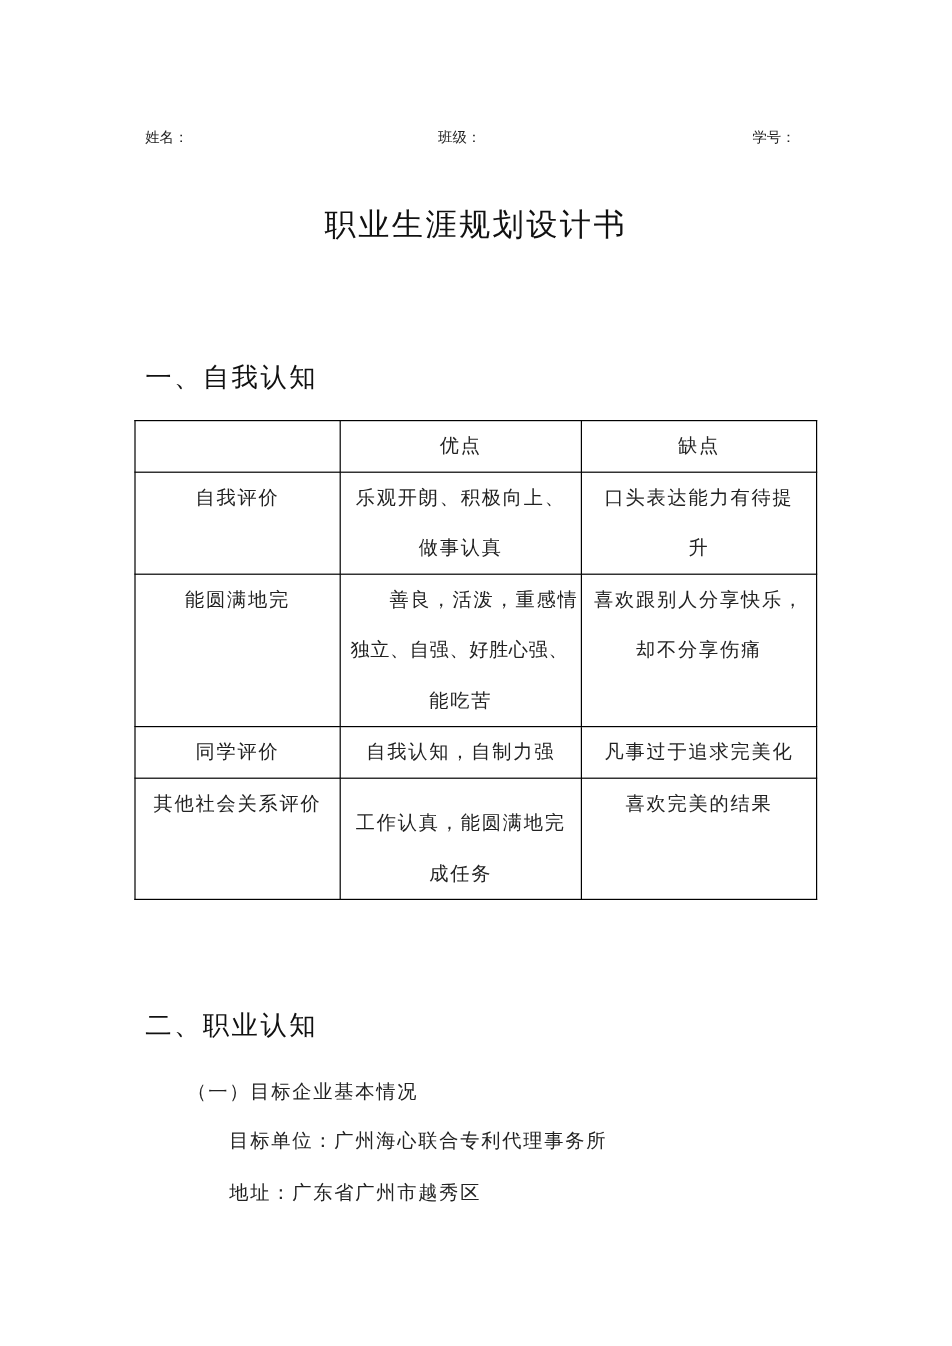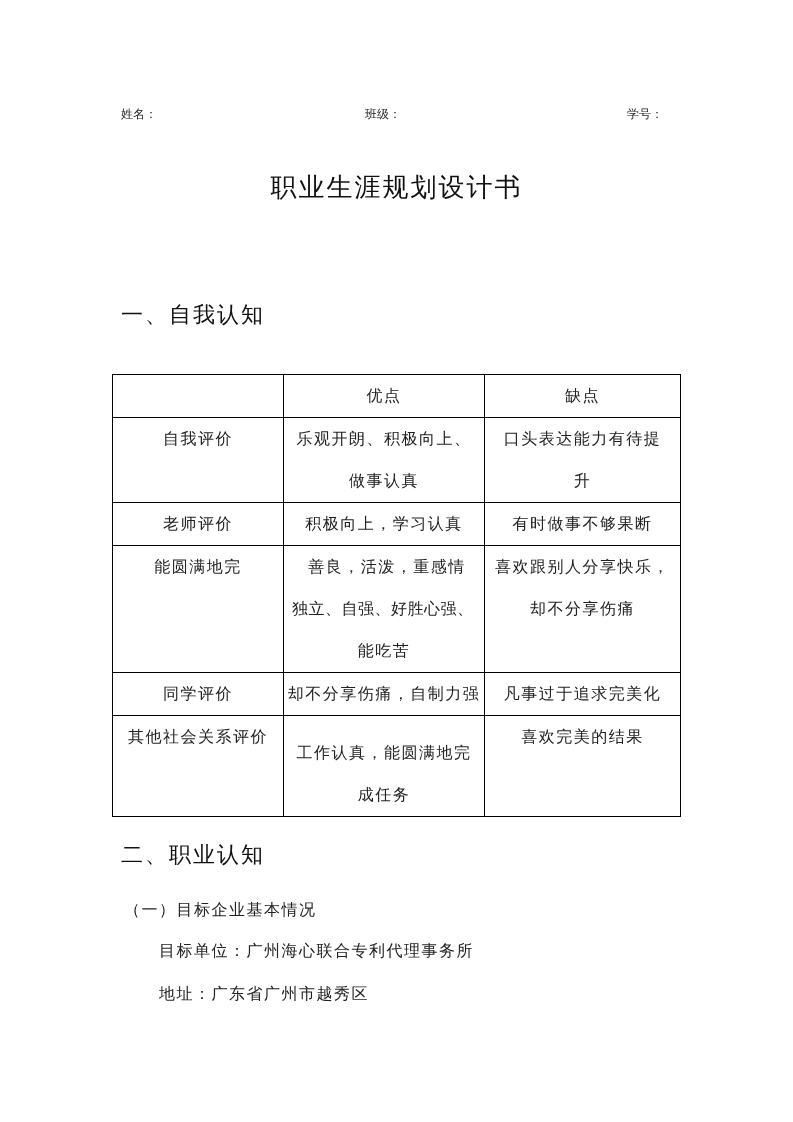--- a/index.html
+++ b/index.html
@@ -2,22 +2,22 @@
 <html><head>
   <meta charset="utf-8">
   <style>
     html, body { margin: 0; padding: 0; background: #ffffff; }
     body { width: 793px; height: 1122px; position: relative; overflow: hidden;
            font-family: "DejaVu Serif", "Liberation Serif", serif; color: #111; }
     .abs { position: absolute; white-space: nowrap; }
     .hdr { font-size: 12px; top: 106px; color: #222; }
     .title { font-size: 26px; top: 170px; left: 0; width: 793px; text-align: center; letter-spacing: 2px; color: #111; }
     .h1 { font-size: 22px; color: #111; letter-spacing: 2px; }
-    .p { font-size: 16px; color: #222; letter-spacing: 1.5px; }
-    table.eval { position: absolute; left: 112px; top: 350px; border-collapse: collapse; table-layout: fixed; margin-top: 24px; }
+    .p { font-size: 16px; color: #222; letter-spacing: 1.5px; margin-left: 32px; }
+    table.eval { position: absolute; left: 112px; top: 350px; border-collapse: collapse; table-layout: fixed; }
     table.eval td { border: 1.6px solid #000; font-size: 16px; color: #222; text-align: center; vertical-align: top;
                     padding: 10px 2px 0 2px; line-height: 42px; letter-spacing: 1.5px; white-space: normal; }
   </style>
 </head>
 <body>
 
 <div class="abs hdr" style="left:121px;">姓名：</div>
 <div class="abs hdr" style="left:365px;">班级：</div>
 <div class="abs hdr" style="left:627px;">学号：</div>
 
@@ -41,40 +41,35 @@
       <td style="padding-top:0">自我评价</td>
       <td style="padding-top:0">
         <div>乐观开朗、积极向上、</div>
         <div>做事认真</div>
       </td>
       <td style="padding-top:0">
         <div>口头表达能力有待提</div>
         <div>升</div>
       </td>
     </tr>
-    <tr style="height:42px">
-      <td style="padding-top:0">老师评价</td>
-      <td style="padding-top:0">积极向上，学习认真</td>
-      <td style="padding-top:0">有时做事不够果断</td>
-    </tr>
     <tr style="height:126px">
       <td style="padding-top:0">能圆满地完</td>
       <td style="padding-top:0">
-        <div style="text-align:center;padding-left:6px">善良，活泼，重感情</div>
+        <div style="text-align:right;padding-left:6px">善良，活泼，重感情</div>
         <div style="text-align:left;padding-left:6px;letter-spacing:0.5px">独立、自强、好胜心强、</div>
         <div>能吃苦</div>
       </td>
       <td style="padding-top:0">
         <div>喜欢跟别人分享快乐，</div>
         <div>却不分享伤痛</div>
       </td>
     </tr>
     <tr style="height:42px">
       <td style="padding-top:0">同学评价</td>
-      <td style="padding-top:0">却不分享伤痛，自制力强</td>
+      <td style="padding-top:0">自我认知，自制力强</td>
       <td style="padding-top:0">凡事过于追求完美化</td>
     </tr>
     <tr style="height:83px">
       <td style="padding-top:0">其他社会关系评价</td>
       <td style="padding-top:16px">
         <div>工作认真，能圆满地完</div>
         <div>成任务</div>
       </td>
       <td style="padding-top:0">喜欢完美的结果</td>
     </tr>

